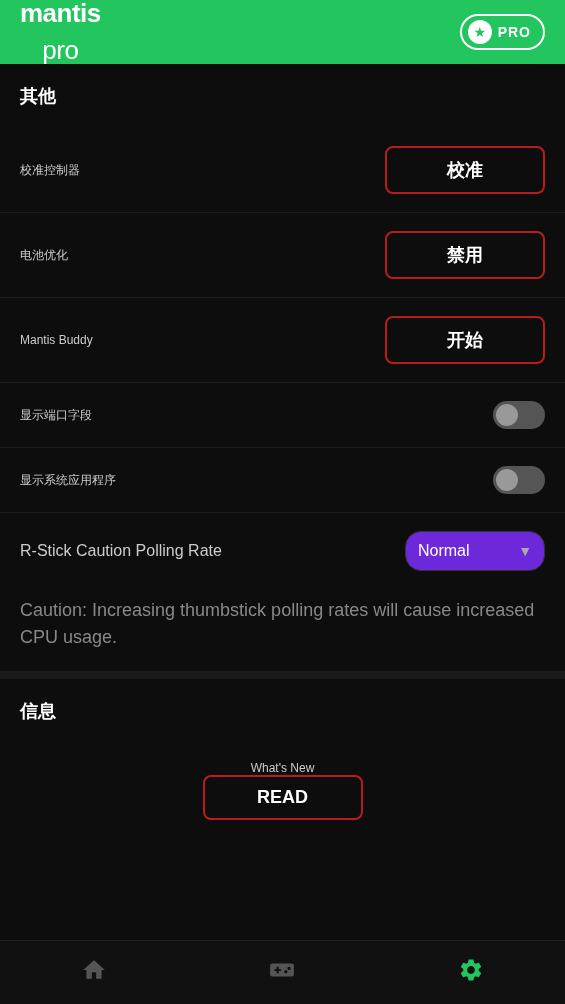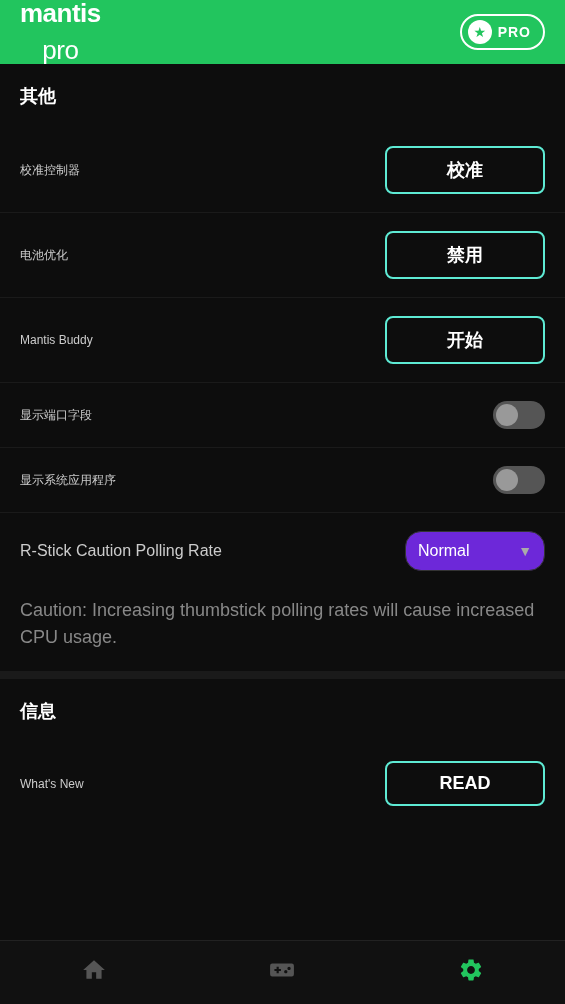--- a/index.html
+++ b/index.html
@@ -100,31 +100,32 @@
     .settings-row {
       display: flex;
       align-items: center;
       justify-content: space-between;
       padding: 18px 20px;
       border-bottom: 1px solid #1a1a1a;
     }
 
     .settings-row:last-child {
       border-bottom: none;
+      flex-direction: column;
     }
 
     .row-label {
       font-size: 12px;
       color: #cccccc;
       font-weight: 400;
     }
 
     
     .outline-btn {
-      border: 2px solid #5eead4;
+      border: 2px solid #b91c1c;
       background: transparent;
       color: #ffffff;
       font-size: 18px;
       font-weight: 600;
       padding: 10px 40px;
       border-radius: 8px;
       cursor: pointer;
       min-width: 160px;
       text-align: center;
     }

